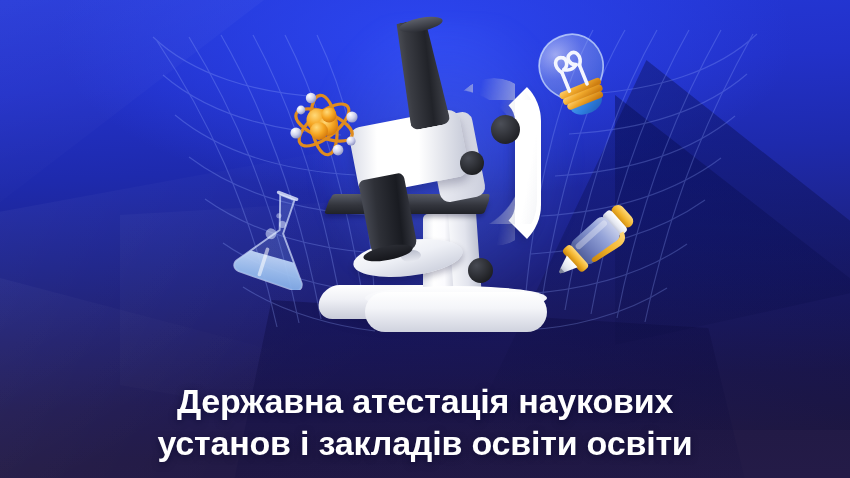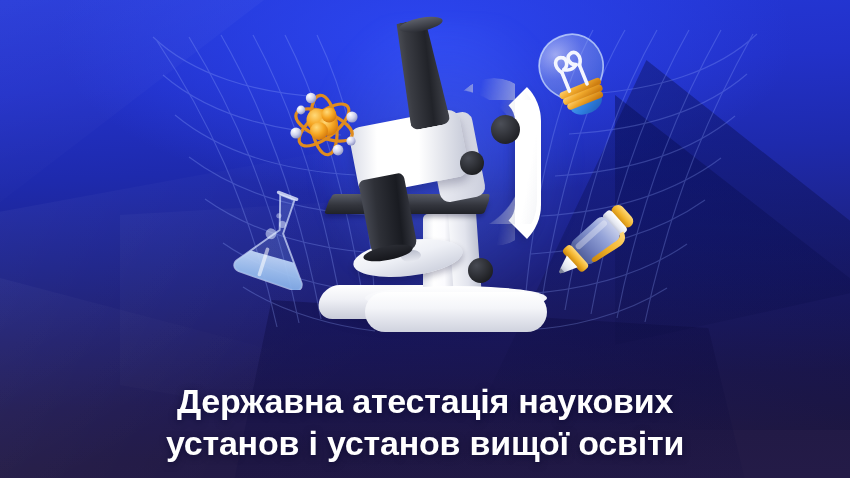--- a/index.html
+++ b/index.html
@@ -438,16 +438,16 @@
         <path d="M36 80 L 52 80 L 47 93 C 45 96 43 96 41 93 Z" fill="url(#silver)"></path>
         <path d="M41 93 L 47 93 L 45 97 L 43 97 Z" fill="#7d8299"></path>
         <path d="M56 22 C 64 24 66 30 64 38 L 60 62 C 59 66 55 66 55 62 L 58 36 C 59 30 57 27 55 26 Z" fill="url(#gold)"></path>
         <rect x="34" y="28" width="6" height="40" rx="3" fill="#ffffff" opacity=".34"></rect>
       </g>
     </svg>
   </div>
 
   <div class="text-block">
     <div class="title-line">Державна атестація наукових</div>
-    <div class="title-line">установ і установ вищої освіти</div>
+    <div class="title-line">установ і закладів освіти освіти</div>
   </div>
 
 </div>
 
 </body></html>

